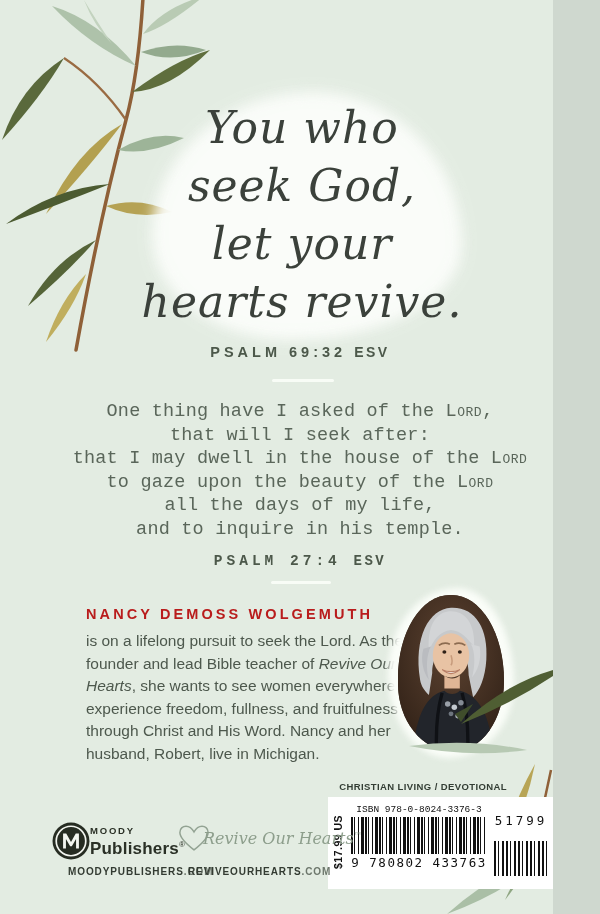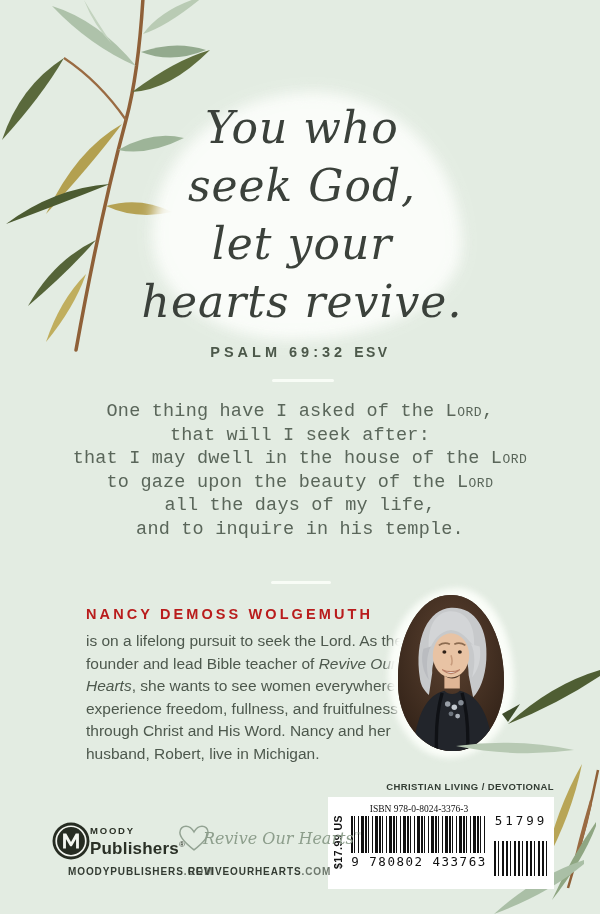--- a/index.html
+++ b/index.html
@@ -1,16 +1,16 @@
 <!DOCTYPE html>
 <html><head>
 <meta charset="utf-8">
 <style>
   html,body{margin:0;padding:0;background:#cfd8cf;}
-  .cover{position:relative;width:600px;height:914px;background:#e3ece2;overflow:hidden;
+  .cover{position:relative;width:553px;height:914px;background:#e3ece2;overflow:hidden;
          font-family:"Liberation Sans",sans-serif;}
   .cover *{box-sizing:border-box;}
 
   
   .blob{position:absolute;left:152px;top:92px;width:310px;height:248px;background:#fbfdfa;
         border-radius:52% 48% 55% 45% / 58% 62% 38% 42%;filter:blur(7px);opacity:.96;}
 
   
   .hero{position:absolute;left:88px;top:99px;width:428px;text-align:center;
         font-family:"DejaVu Serif",serif;font-style:italic;font-size:44px;line-height:58px;
@@ -47,21 +47,21 @@
   .category{position:absolute;right:46px;top:781px;font-size:9.5px;font-weight:bold;
             letter-spacing:.4px;color:#333d34;}
 
   
   .barcode{position:absolute;left:328px;top:797px;width:226px;height:92px;background:#fff;
            display:flex;align-items:stretch;padding:3px 4px 6px 2px;}
   .bc-price{width:16px;display:flex;align-items:center;justify-content:center;font-size:10.5px;
             font-weight:bold;color:#111;writing-mode:vertical-rl;transform:rotate(180deg);
             letter-spacing:.5px;white-space:nowrap;}
   .bc-main{flex:1;display:flex;flex-direction:column;align-items:center;}
-  .bc-isbn{font-family:Liberation Serif, serif;font-size:9.5px;color:#111;margin-top:4px;white-space:nowrap;}
+  .bc-isbn{font-family:Liberation Mono, monospace;font-size:9.5px;color:#111;margin-top:4px;white-space:nowrap;}
   .bc-bars{width:136px;height:37px;margin-top:2px;background:repeating-linear-gradient(90deg,
             #111 0 2px,#fff 2px 3px,#111 3px 4px,#fff 4px 7px,#111 7px 8px,#fff 8px 10px,
             #111 10px 13px,#fff 13px 14px);}
   .bc-ean{font-family:"DejaVu Sans Mono",monospace;font-size:12.5px;letter-spacing:1.5px;color:#111;
           margin-top:1px;white-space:nowrap;}
   .bc-addon{width:58px;display:flex;flex-direction:column;align-items:center;margin-top:13px;gap:12px;}
   .bc-addon-digits{font-family:"DejaVu Sans Mono",monospace;font-size:12.5px;letter-spacing:3px;
                    color:#111;white-space:nowrap;}
   .bc-addon-bars{width:54px;height:35px;margin-top:1px;background:repeating-linear-gradient(90deg,
                   #111 0 2px,#fff 2px 4px,#111 4px 5px,#fff 5px 8px,#111 8px 10px,#fff 10px 12px);}
@@ -118,20 +118,24 @@
 
   <div class="divider divider1"></div>
 
   <div class="scripture">
     <div>One thing have I asked of the <span class="lord">Lord</span>,</div>
     <div>that will I seek after:</div>
     <div>that I may dwell in the house of the <span class="lord">Lord</span></div>
     <div>to gaze upon the beauty of the <span class="lord">Lord</span></div>
     <div>all the days of my life,</div>
     <div>and to inquire in his temple.</div>
+    <div class="ref-inline">
+      <span>PSALM 27:4</span>
+      <span class="esv"> <span>ESV</span></span>
+    </div>
   </div>
 
   <div class="divider divider2"></div>
 
   <div class="bio">
     <div class="bio-name">NANCY DEMOSS WOLGEMUTH</div>
     <div class="bio-para">is on a lifelong pursuit to seek the Lord. As the founder and lead Bible teacher of <span class="ital">Revive Our Hearts</span>, she wants to see women everywhere experience freedom, fullness, and fruitfulness through Christ and His Word. Nancy and her husband, Robert, live in Michigan.</div>
   </div>
 
   <div class="photo-halo"></div>

